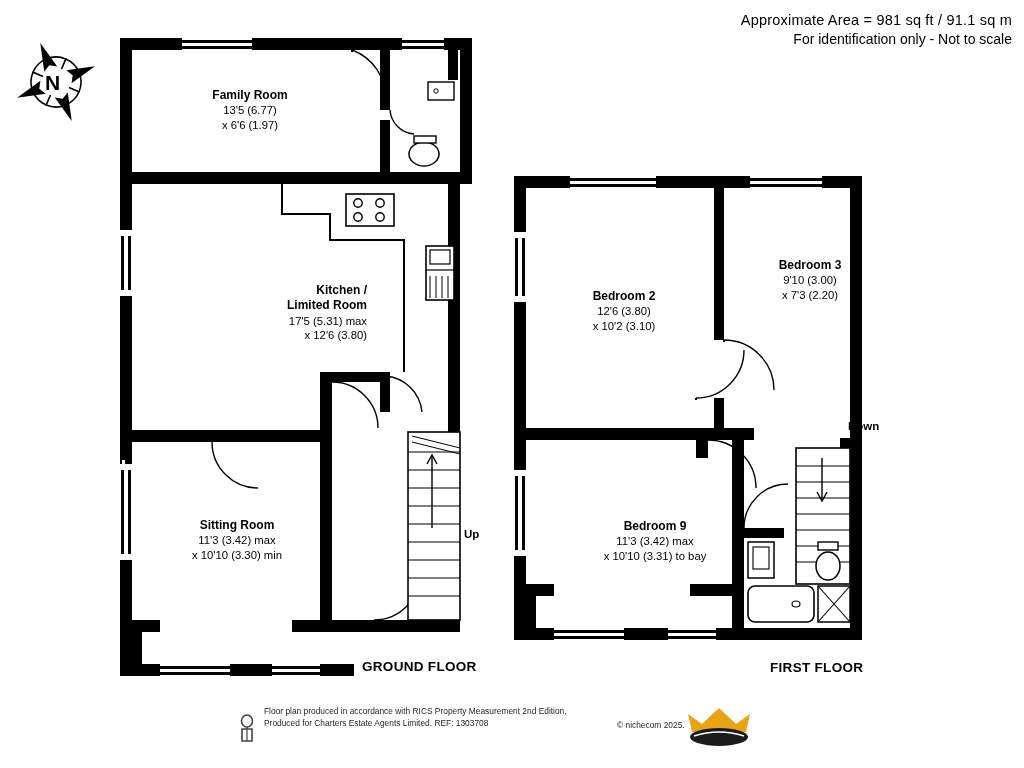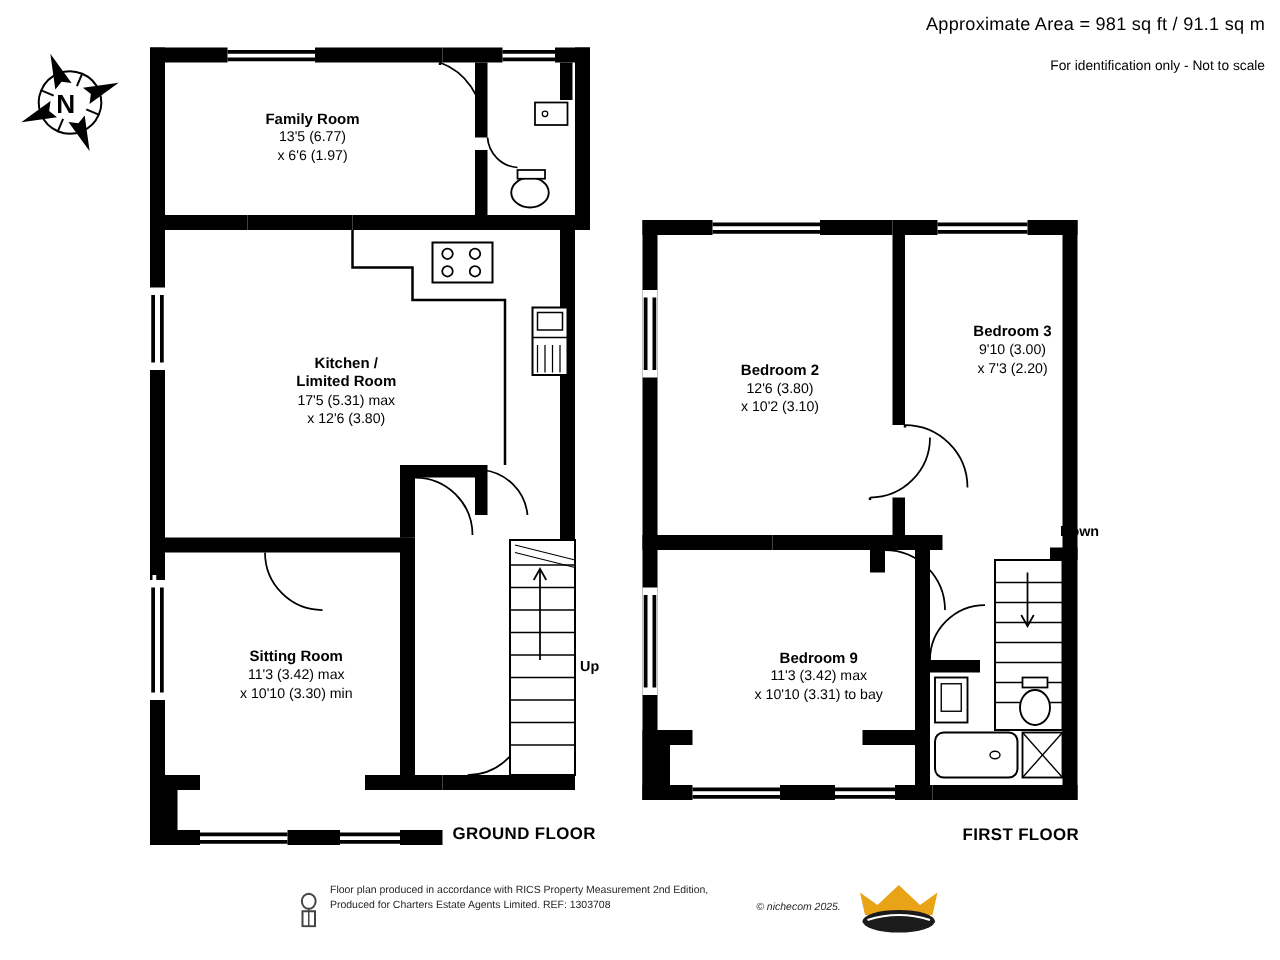--- a/index.html
+++ b/index.html
@@ -21,22 +21,22 @@
   #header {
     right: 12px;
     top: 12px;
     text-align: right;
   }
   #header .area {
     font-size: 14.5px;
     letter-spacing: .2px;
   }
   #header .note {
-    font-size: 11px;
-    margin-top: 19px;
+    font-size: 14px;
+    margin-top: 3px;
   }
 
   
   #compass {
     left: 8px;
     top: 34px;
     width: 96px;
     height: 96px;
   }
 
@@ -259,21 +259,21 @@
   </g>
 </svg>
 </div>
 
 <div class="abs room-label" style="left:190px; top:88px; width:120px;">
   <div class="name">Family Room</div>
   <div class="dim">13'5 (6.77)</div>
   <div class="dim">x 6'6 (1.97)</div>
 </div>
 
-<div class="abs room-label" style="left:187px; top:283px; width:180px;">
+<div class="abs room-label" style="left:187px; top:283px; width:180px;text-align:right;">
   <div class="name">Kitchen /</div>
   <div class="name">Limited Room</div>
   <div class="dim">17'5 (5.31) max</div>
   <div class="dim">x 12'6 (3.80)</div>
 </div>
 
 <div class="abs room-label" style="left:147px; top:518px; width:180px;">
   <div class="name">Sitting Room</div>
   <div class="dim">11'3 (3.42) max</div>
   <div class="dim">x 10'10 (3.30) min</div>
@@ -408,21 +408,21 @@
   <svg width="22" height="30" viewBox="0 0 22 30">
     <ellipse cx="11" cy="9" rx="5.5" ry="6" fill="none" stroke="#444" stroke-width="1.6"></ellipse>
     <path d="M6 17 L6 29 L16 29 L16 17 Z" fill="none" stroke="#444" stroke-width="1.6"></path>
     <line x1="11" y1="15" x2="11" y2="29" stroke="#444" stroke-width="1.2"></line>
   </svg>
 </div>
 
 <div id="footer" class="abs">
   <div class="line" style="margin-left:32px;">Floor plan produced in accordance with RICS Property Measurement 2nd Edition,</div>
   <div class="line" style="margin-left:32px;">Produced for Charters Estate Agents Limited.   REF: 1303708</div>
-  <div class="abs" style="left:373px; top:14px; font-size:8.4px;font-style:italic;">© nichecom 2025.</div>
+  <div class="abs" style="left:385px; top:14px; font-size:8.4px;">© nichecom 2025.</div>
 </div>
 
 <div id="crown" class="abs">
   <svg width="66" height="42" viewBox="0 0 66 42">
     <path d="M6 26 L2 8 L16 18 L33 2 L50 18 L64 8 L60 26 Z" fill="#e8a317"></path>
     <ellipse cx="33" cy="31" rx="29" ry="9" fill="#1b1b1b"></ellipse>
     <path d="M8 30 Q33 22 58 30" fill="none" stroke="#ffffff" stroke-width="1.6"></path>
   </svg>
 </div>
 

